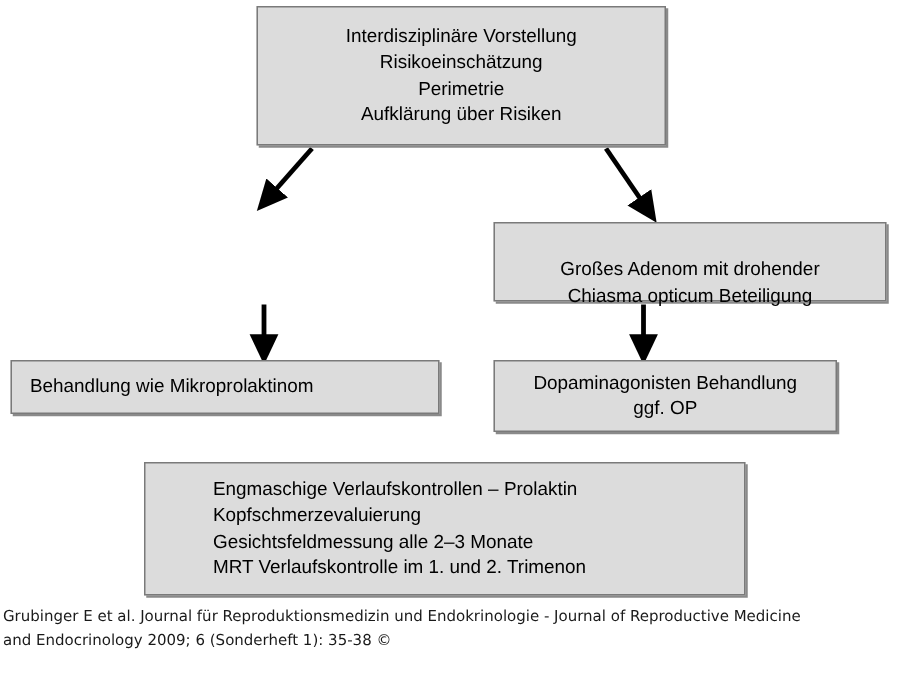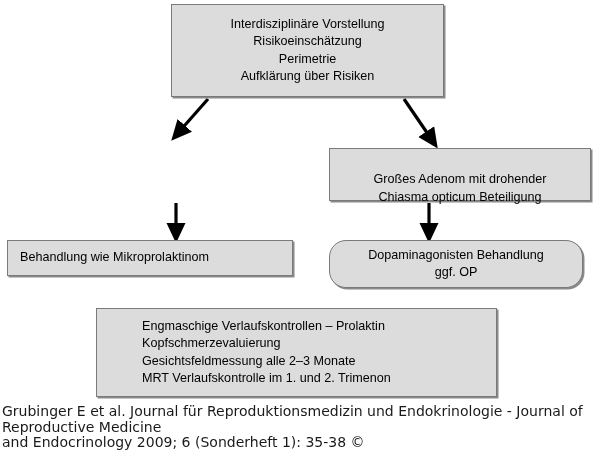--- a/index.html
+++ b/index.html
@@ -34,21 +34,21 @@
     white-space: pre-line;
   }
   .c   { text-align: center; }
   .l   { text-align: left; }
 
   
   #node-top      { left: 171px; top: 4px;   width: 273px; height: 93px;  justify-content: center; }
   #node-left-1   { left: 7px;   top: 142px; width: 286px; height: 60px;  }
   #node-right-1  { left: 329px; top: 148px; width: 262px; height: 53px;  justify-content: center; }
   #node-left-2   { left: 7px;   top: 240px; width: 286px; height: 36px;  justify-content: center; }
-  #node-right-2  { left: 329px; top: 240px; width: 254px; height: 48px;  justify-content: center; border-radius: 17px; }
+  #node-right-2  { left: 329px; top: 240px; width: 229px; height: 48px;  justify-content: center; }
   #node-bottom   { left: 96px;  top: 308px; width: 401px; height: 89px; justify-content: flex-end;  }
 
   #node-top .txt      { padding: 0 26px; }
   #node-left-1 .txt   { padding: 0 12px; }
   #node-right-1 .txt  { padding: 0 12px; margin-top: 28px; }
   #node-left-2 .txt   { padding: 0 12px; }
   #node-right-2 .txt  { padding: 0 12px; }
   #node-bottom .txt   { padding: 0 0 0 45px; }
 
   
@@ -57,21 +57,21 @@
     pointer-events: none;
   }
   #conn-branches { left: 0; top: 0; width: 600px; height: 465px; }
 
   
   #citation {
     position: absolute;
     left: 2px;
     top: 404px;
     width: 596px;
-    font-size: 14px;
+    font-size: 10px;
     line-height: 15.5px;
     color: #1a1a1a;
     white-space: pre-line;
     font-family: "DejaVu Sans", sans-serif;
   }
 </style>
 </head>
 <body>
 
 <div id="canvas">

